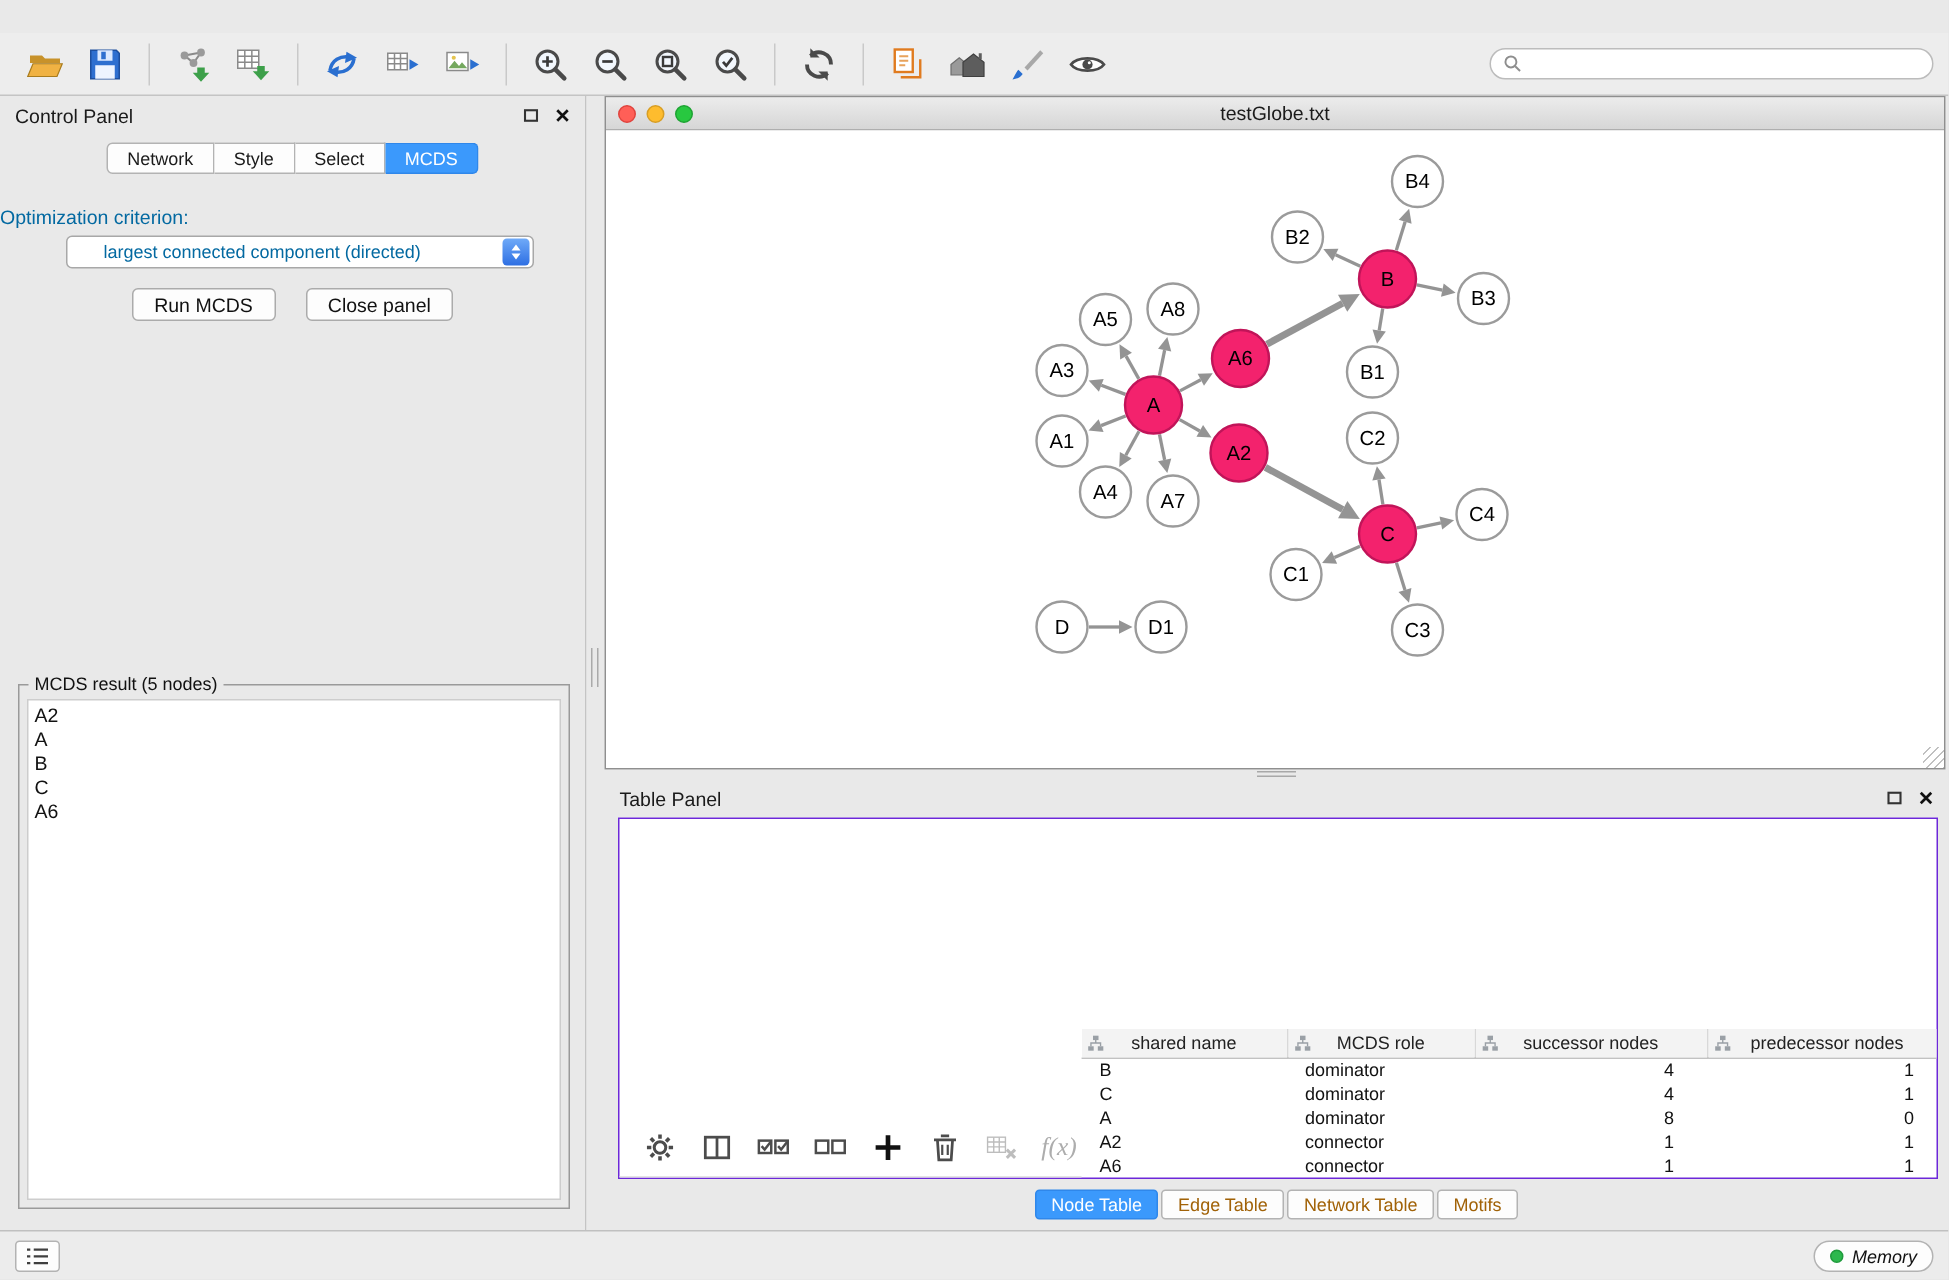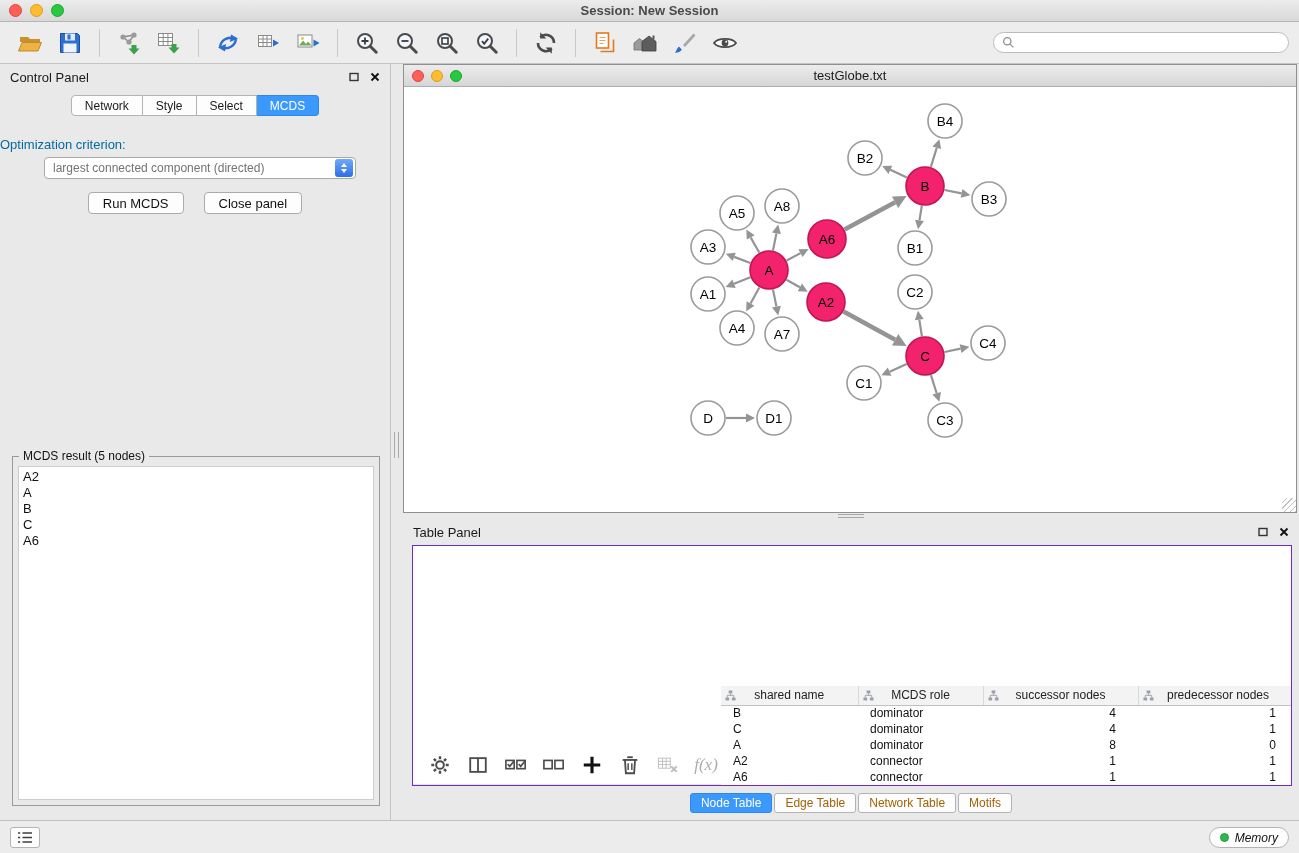--- a/index.html
+++ b/index.html
@@ -38,21 +38,21 @@
   .icon-btn {display:inline-flex; align-items:center;}
   .cp-tabs {position:absolute; left:0; top:31px; width:100%; display:flex; justify-content:center;}
   .seg {height:21px; padding:0 13px; font-size:12px; background:#fdfdfd; border:1px solid #b3b3b3;
     border-left:none; color:#1a1a1a;}
   .seg:first-child {border-left:1px solid #b3b3b3; border-radius:4px 0 0 4px;}
   .seg:last-child {border-radius:0 4px 4px 0;}
   .seg.active {background:#3b99fc; border-color:#2f87ea; color:#fff;}
   .opt-label {position:absolute; top:73px; width:100%; text-align:left; font-size:13px; color:#0369a1;}
   .combo {position:absolute; top:93px; left:44px; width:312px; height:22px; background:#fff;
     border:1px solid #a8a8a8; border-radius:4px; display:flex; align-items:center;}
-  .combo-text {flex:1; font-size:12px; padding-left:8px; color:#737373; white-space:nowrap; overflow:hidden;}
+  .combo-text {flex:1; font-size:12px; padding-left:24px; color:#0369a1; white-space:nowrap; overflow:hidden;}
   .stepper {width:18px; height:18px; margin-right:2px; border-radius:3px;
     background:linear-gradient(#6faaf8,#2e6fe3); display:flex; flex-direction:column;
     align-items:center; justify-content:center;}
   .tri {width:0; height:0; border-left:3.5px solid transparent; border-right:3.5px solid transparent;}
   .tri.up {border-bottom:4px solid #fff; margin-bottom:2px;}
   .tri.dn {border-top:4px solid #fff;}
   .cp-buttons {position:absolute; top:128px; width:100%; display:flex; justify-content:center; gap:20px;}
   .btn {height:22px; padding:0 14px; font-size:13px; color:#111; background:#fdfdfd;
     border:1px solid #ababab; border-radius:4px;}
   .result-box {position:absolute; left:12px; right:10px; top:392px; bottom:14px; border:1px solid #9a9a9a;}
@@ -110,28 +110,20 @@
   .memory {position:absolute; right:10px; top:6px; height:21px; padding:0 10px; background:#fdfdfd;
     border:1px solid #b3b3b3; border-radius:11px; display:flex; align-items:center; gap:6px;
     font-size:12px; color:#111;font-style:italic;}
   .dot {width:9px; height:9px; border-radius:50%; background:#2db84d; border:1px solid #1f9a3c;}
 </style>
 </head>
 <body>
 
 <div class="app">
 
-  <div class="titlebar">
-    <div class="lights">
-      <span class="light red"></span>
-      <span class="light yellow"></span>
-      <span class="light green"></span>
-    </div>
-    <div class="win-title">Session: New Session</div>
-  </div>
 
   <div class="toolbar">
     <div class="tb-icons" id="main-toolbar-icons">
         <button class="tb-btn">
           <svg viewBox="0 0 26 26" width="26" height="26">
             <path d="M3 7h8l2 2h10v3H3z" fill="#c8922a"></path>
             <path d="M1.5 21h19.5l3.5-8.5H5z" fill="#f0b243" stroke="#a97c1e" stroke-width="0.8"></path>
           </svg>
         </button>
         <button class="tb-btn">

